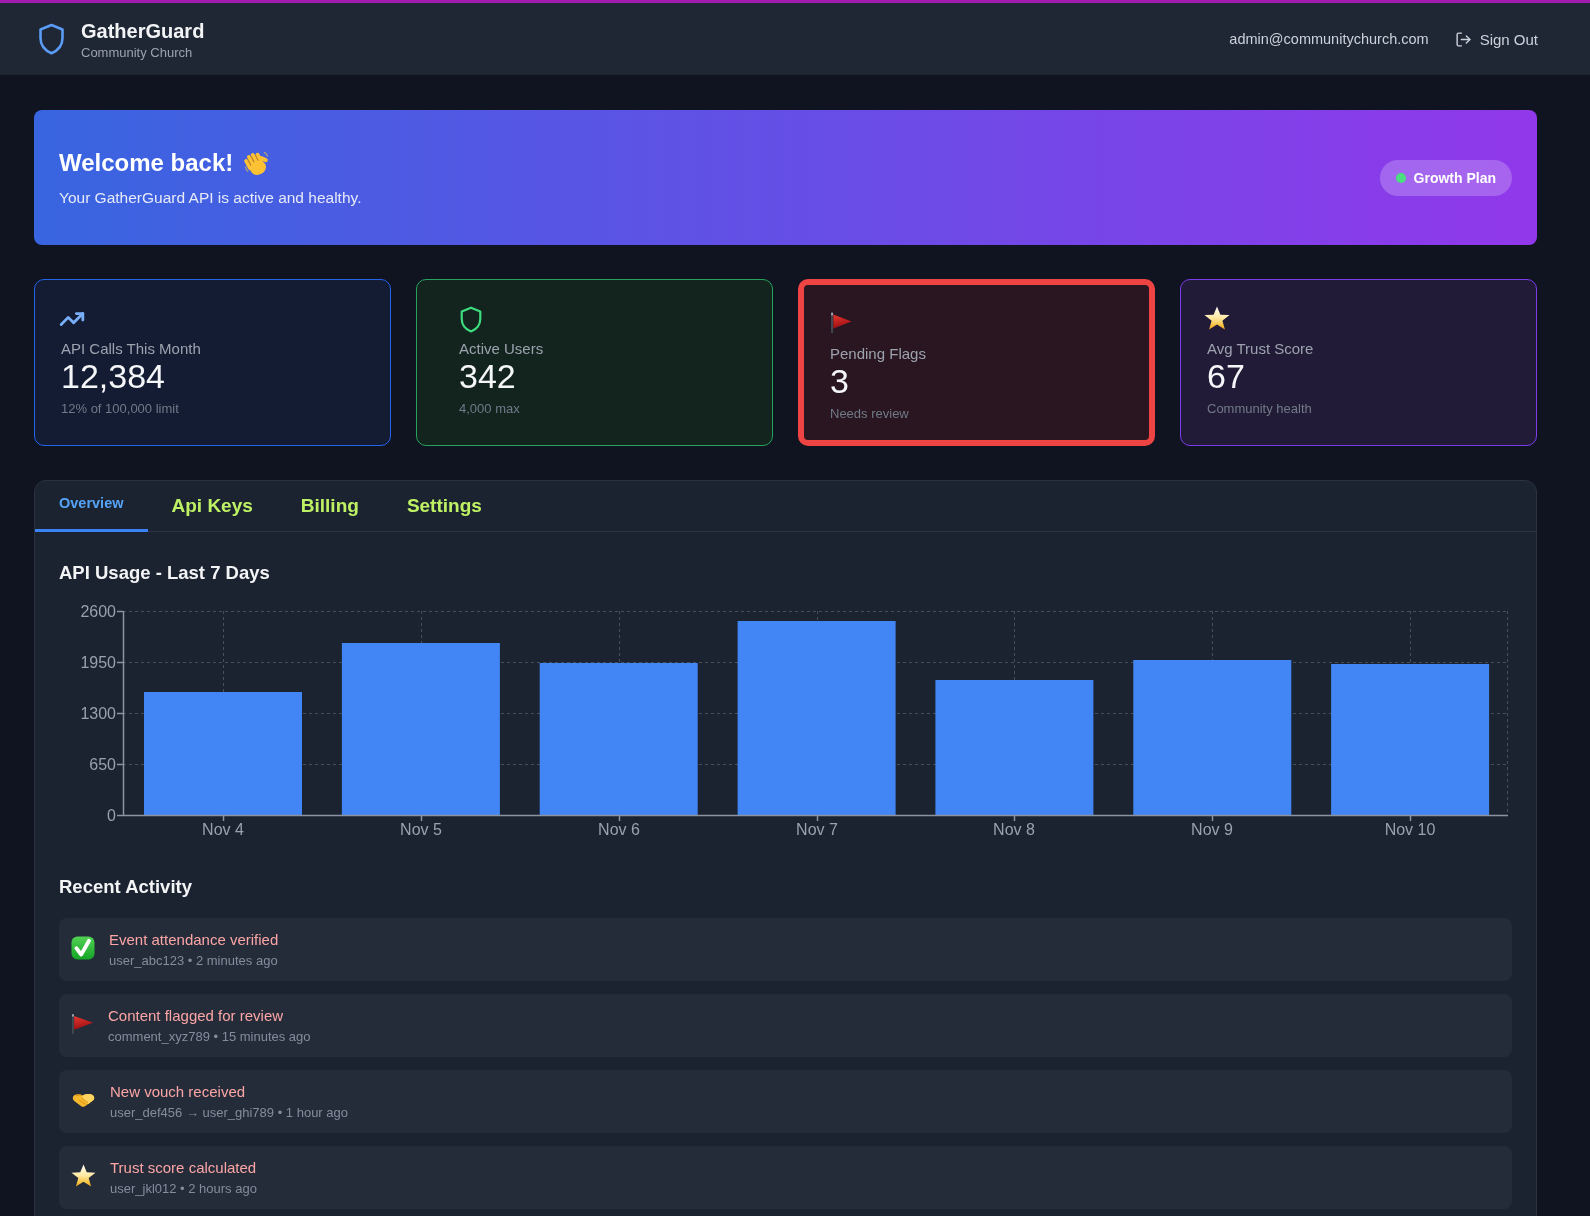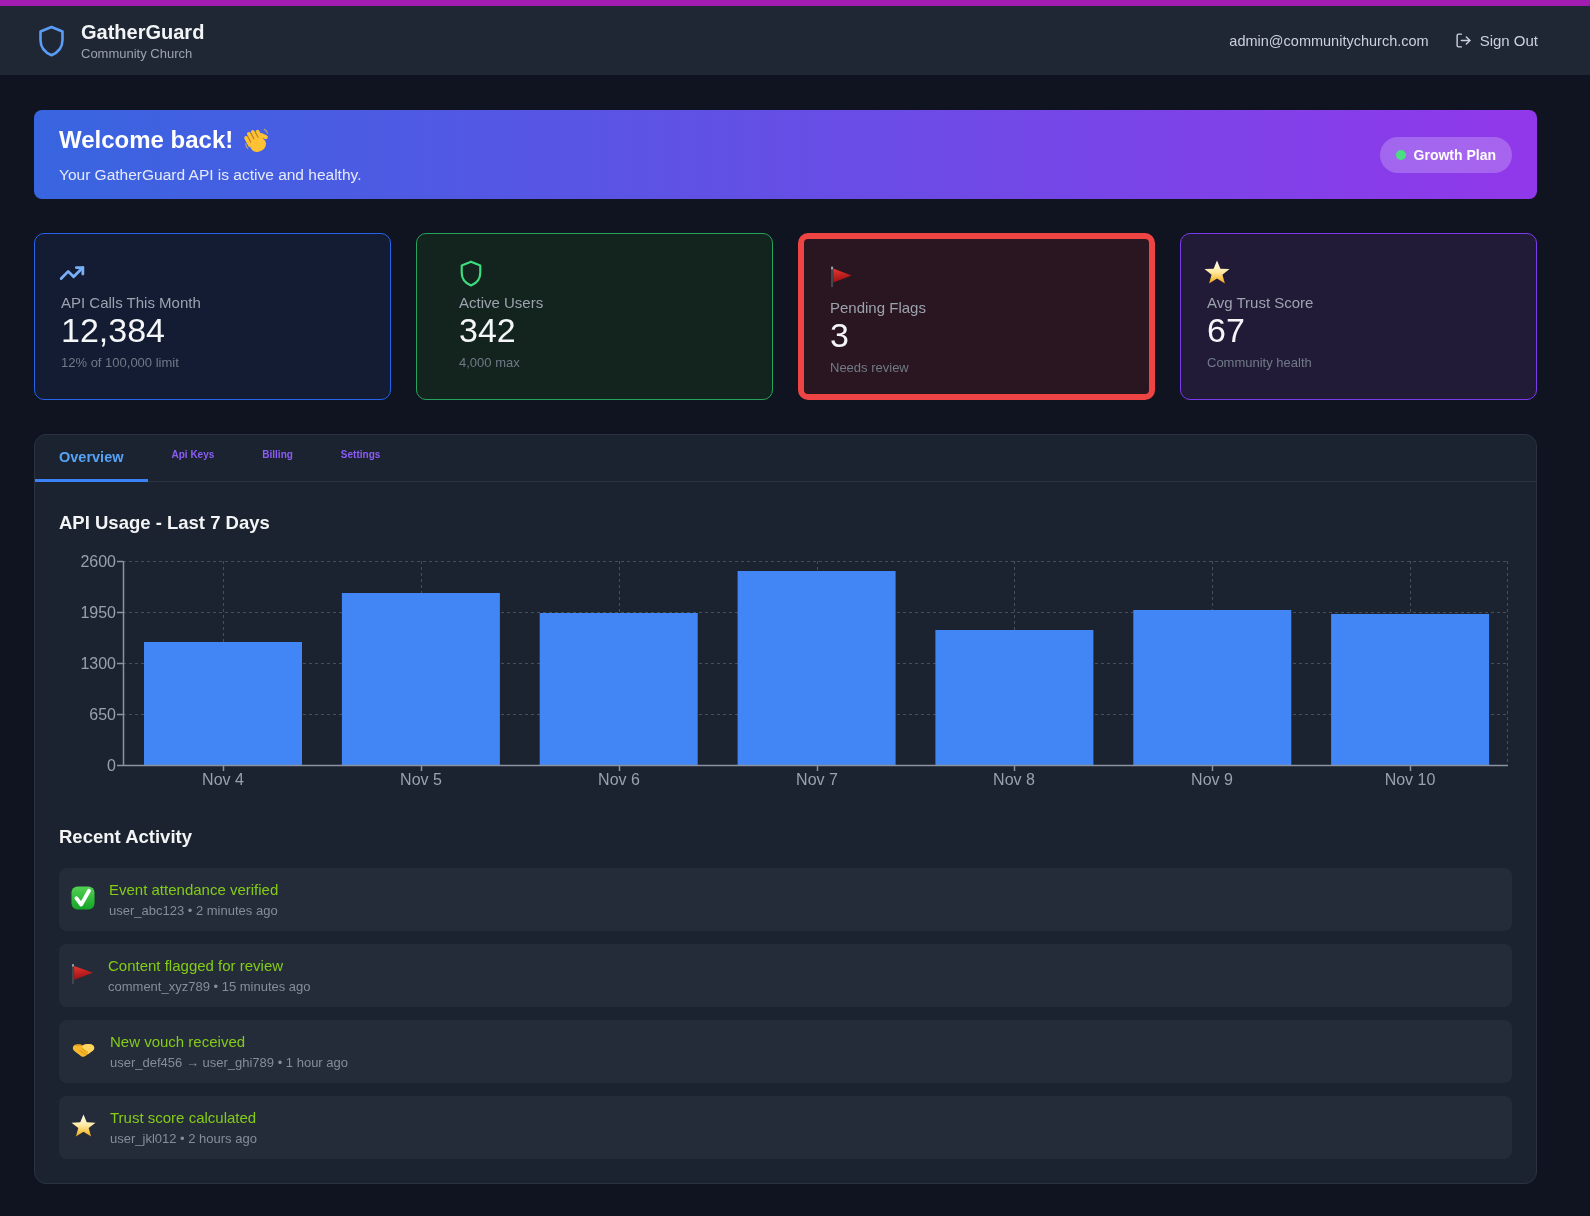--- a/index.html
+++ b/index.html
@@ -1,49 +1,49 @@
 <!DOCTYPE html>
 <html><head>
 <meta charset="utf-8">
 <style>
 * { margin:0; padding:0; box-sizing:border-box; }
 html,body { width:1590px; height:1216px; background:#0f1420; font-family:"Liberation Sans", sans-serif; }
 body { overflow:hidden; }
-.header { border-top:6px solid #a21caf; background:#1f2734; height:75px; display:flex; align-items:center; justify-content:space-between; padding:0 52px 0 38px; }
+.header { border-top:3px solid #a21caf; background:#1f2734; height:75px; display:flex; align-items:center; justify-content:space-between; padding:0 52px 0 38px; }
 .hleft { display:flex; align-items:center; gap:16px; }
 .htext .t1 { color:#f3f4f6; font-size:20px; font-weight:bold; line-height:24px; }
 .htext .t2 { color:#9ca3af; font-size:13px; margin-top:2px; }
 .hright { display:flex; align-items:center; gap:10px; color:#cbd2db; font-size:14.5px; }
 .signout { display:flex; align-items:flex-end; gap:8px; margin-left:16px; color:#cbd2db; font-size:15px; }
 .main { width:1503px; margin-left:34px; }
-.banner { margin-top:35px; height:89px; border-radius:8px; background:linear-gradient(90deg,#3865e0,#9138ea); display:flex; align-items:center; justify-content:space-between; padding:0 25px; }
+.banner { margin-top:35px; height:135px; border-radius:8px; background:linear-gradient(90deg,#3865e0,#9138ea); display:flex; align-items:center; justify-content:space-between; padding:0 25px; }
 .banner h1 { color:#fff; font-size:24px; display:flex; align-items:center; gap:10px; }
 .banner p { color:#e6eaf8; font-size:15.5px; margin-top:12px; }
 .badge { background:rgba(255,255,255,.22); border-radius:999px; height:36px; display:flex; align-items:center; gap:8px; padding:0 16px; color:#fff; font-size:14px; font-weight:bold; }
 .dot { width:10px; height:10px; border-radius:50%; background:#4ade80; }
 .stats { margin-top:34px; display:grid; grid-template-columns:repeat(4,1fr); gap:25px; }
 .card { height:167px; border-radius:10px; padding:26px 26px; }
 .card .ic { height:26px; margin-bottom:8px; }
 .card .label { color:#9ca3af; font-size:15px; line-height:17px; }
 .card .num { color:#f5f6f8; font-size:34px; line-height:36px; font-weight:normal; margin-top:1px; }
 .card .note { color:#707a88; font-size:13px; margin-top:7px; }
 .c1 { background:#131c33; border:1px solid #2563eb; }
 .c2 { background:#13231e; border:1px solid #27a25c;padding-left:42px; }
 .c3 { background:#291620; border:6px solid #ef4444; }
 .c4 { background:#221b38; border:1px solid #7c3aed; }
 .panel { margin-top:34px; background:#1c2330; border:1px solid #2a3240; border-radius:12px; padding-bottom:24px; }
 .tabs { display:flex; border-bottom:1px solid #2b3442; }
-.tab { padding:14px 24px; font-size:10px; font-weight:bold; color:#8b5cf6; }
+.tab { padding:14px 24px; font-size:19px; font-weight:bold; color:#bef264; }
 .tab.active { color:#55a3f7; font-size:14.5px; border-bottom:3.5px solid #3b82f6; margin-bottom:-1px; }
 .ptitle { color:#f3f4f6; font-size:18.5px; font-weight:bold; margin:30px 0 0 24px; }
 .chartwrap { margin:14px 0 0 0; }
 .acts { display:flow-root; margin:7px 24px 0 24px; }
 .act { background:#242c3a; border-radius:8px; height:63px; margin-top:13px; display:flex; align-items:center; padding:0 12px; gap:14px; }
 .aico { margin-top:-3px; }
-.act .atit { color:#84cc16; font-size:15px; }
+.act .atit { color:#fca5a5; font-size:15px; }
 .act .asub { color:#848d9b; font-size:13px; margin-top:5px; }
 </style>
 </head>
 <body>
 <div class="header">
   <div class="hleft">
     <svg width="27" height="32" viewBox="0 0 27 32">
         <path d="M13.5 2 L24.5 6.5 V15 C24.5 22.5 20 27.5 13.5 30.2 C7 27.5 2.5 22.5 2.5 15 V6.5 Z" fill="none" stroke="#5b9cf6" stroke-width="2.6" stroke-linejoin="round"></path>
       </svg>
     <div class="htext">

